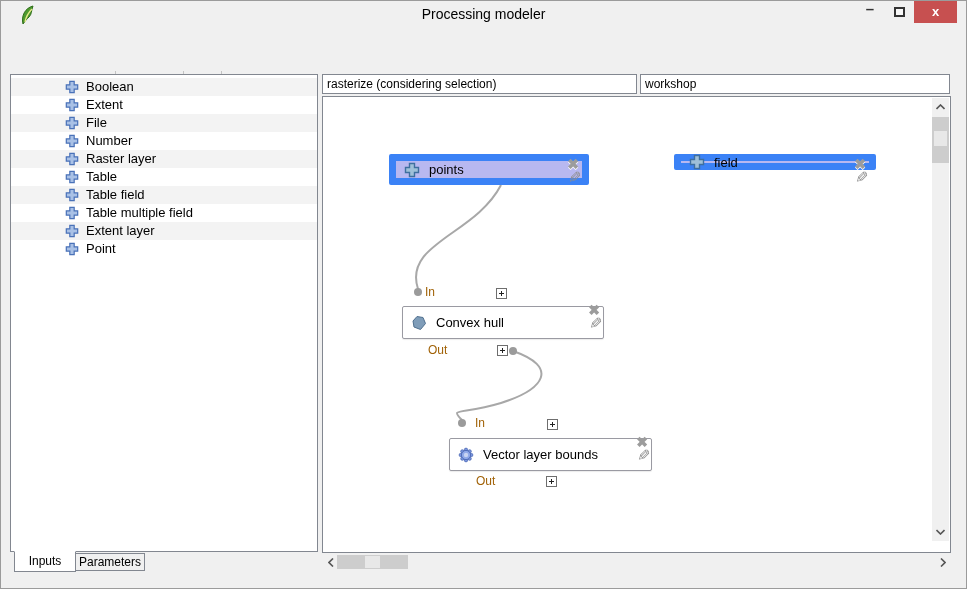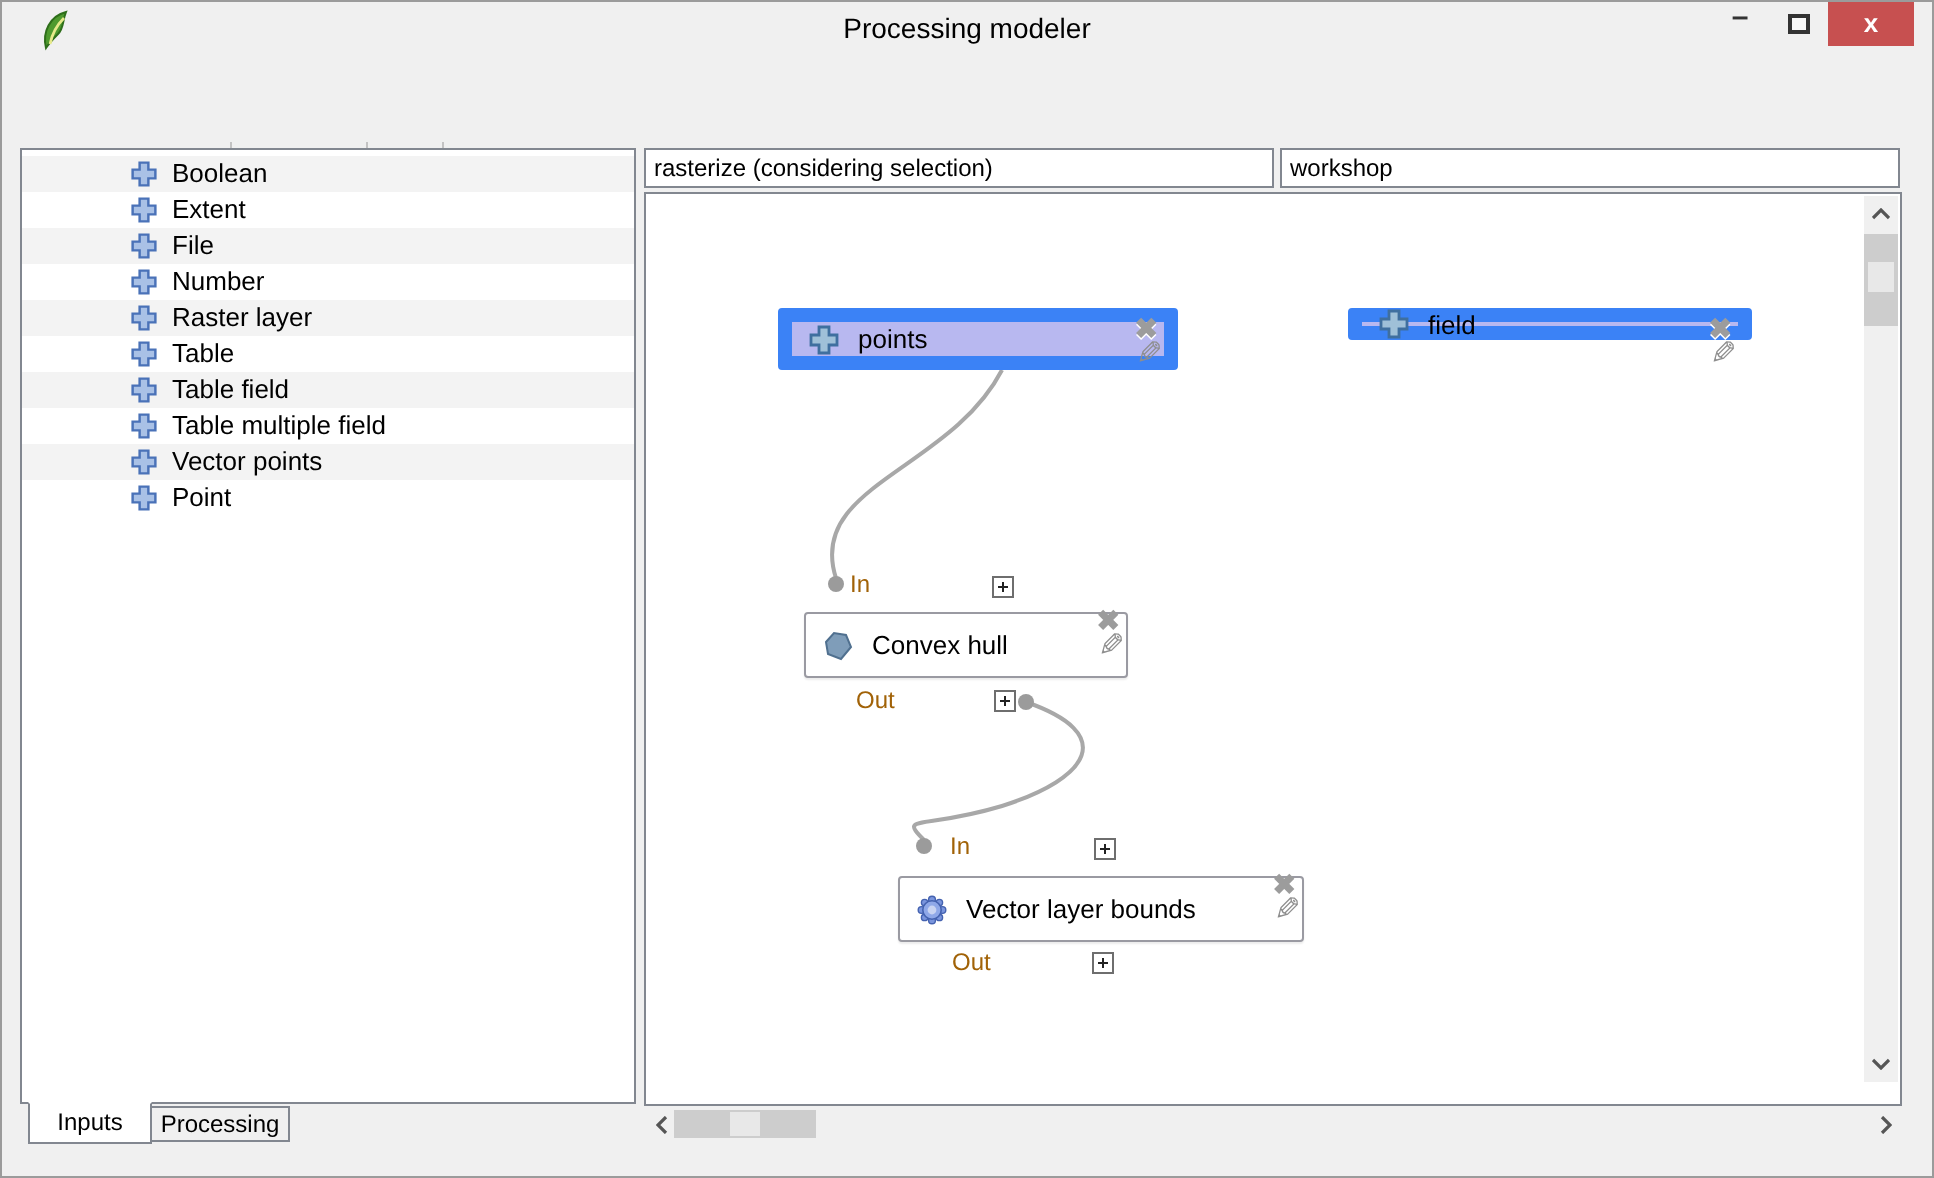--- a/index.html
+++ b/index.html
@@ -219,36 +219,36 @@
               </svg>
             </span>
             <span>Table multiple field</span>
           </div>
         <div class="tree-item">
             <span class="plus-ic">
               <svg viewBox="0 0 16 16">
                 <path d="M5.5 1.5 h5 v4 h4 v5 h-4 v4 h-5 v-4 h-4 v-5 h4 Z" fill="#a9c1e6" stroke="#4a72b8" stroke-width="1.4"></path>
               </svg>
             </span>
-            <span>Vector points</span>
+            <span>Extent layer</span>
           </div>
         <div class="tree-item">
             <span class="plus-ic">
               <svg viewBox="0 0 16 16">
                 <path d="M5.5 1.5 h5 v4 h4 v5 h-4 v4 h-5 v-4 h-4 v-5 h4 Z" fill="#a9c1e6" stroke="#4a72b8" stroke-width="1.4"></path>
               </svg>
             </span>
             <span>Point</span>
           </div>
       </div>
     </div>
   </div>
 
   <div class="tab tab-active">Inputs</div>
-  <div class="tab tab-idle">Processing</div>
+  <div class="tab tab-idle">Parameters</div>
 
   <input id="inp-name" class="mh-input" value="rasterize (considering selection)" style="">
   <input id="inp-group" class="mh-input" value="workshop" style="">
 
   <div class="canvas">
     <svg class="overlay" width="629" height="457">
       <path d="M 178 88 C 152 138, 80 146, 95 192" fill="none" stroke="#a8a8a8" stroke-width="2"></path>
       <path d="M 190 254 C 236 270, 222 292, 178 306 C 138 318, 126 310, 139 323" fill="none" stroke="#a8a8a8" stroke-width="2"></path>
       <circle cx="190" cy="254" r="4" fill="#9b9b9b"></circle>
       <circle cx="95" cy="195" r="4" fill="#9b9b9b"></circle>
@@ -273,21 +273,21 @@
           </svg>
         </span>
       <span class="nlabel">field</span>
       <span class="nx">✖</span>
       <span class="npencil">✎</span>
     </div>
 
     <div class="io-label" style="left:102px;top:188px">In</div>
     <div class="plusbox" style="left:173px;top:191px"></div>
 
-    <div class="node anode" style="left:79px;top:209px;width:162px;height:33px">
+    <div class="node anode" style="left:79px;top:209px;width:202px;height:33px">
       <span class="nicon">
           <svg viewBox="0 0 16 16">
             <path d="M2 6 L6 1.5 L12 2.5 L14.5 8.5 L9.5 14.5 L3 12 Z" fill="#7f9db9" stroke="#50708f" stroke-width="1"></path>
           </svg>
         </span>
       <span class="nlabel">Convex hull</span>
       <span class="nx">✖</span>
       <span class="npencil">✎</span>
     </div>
 

